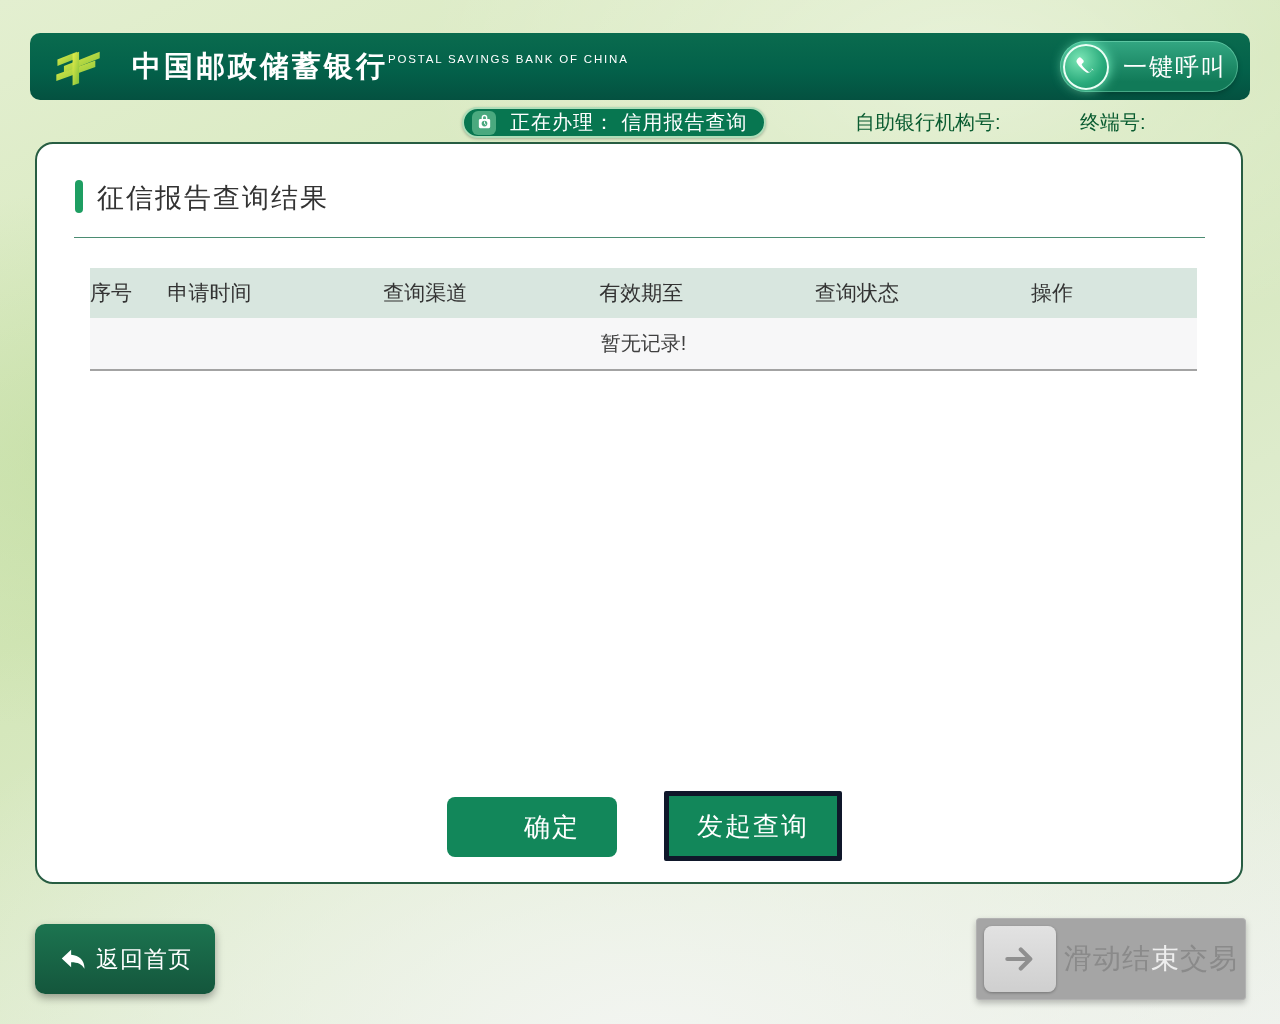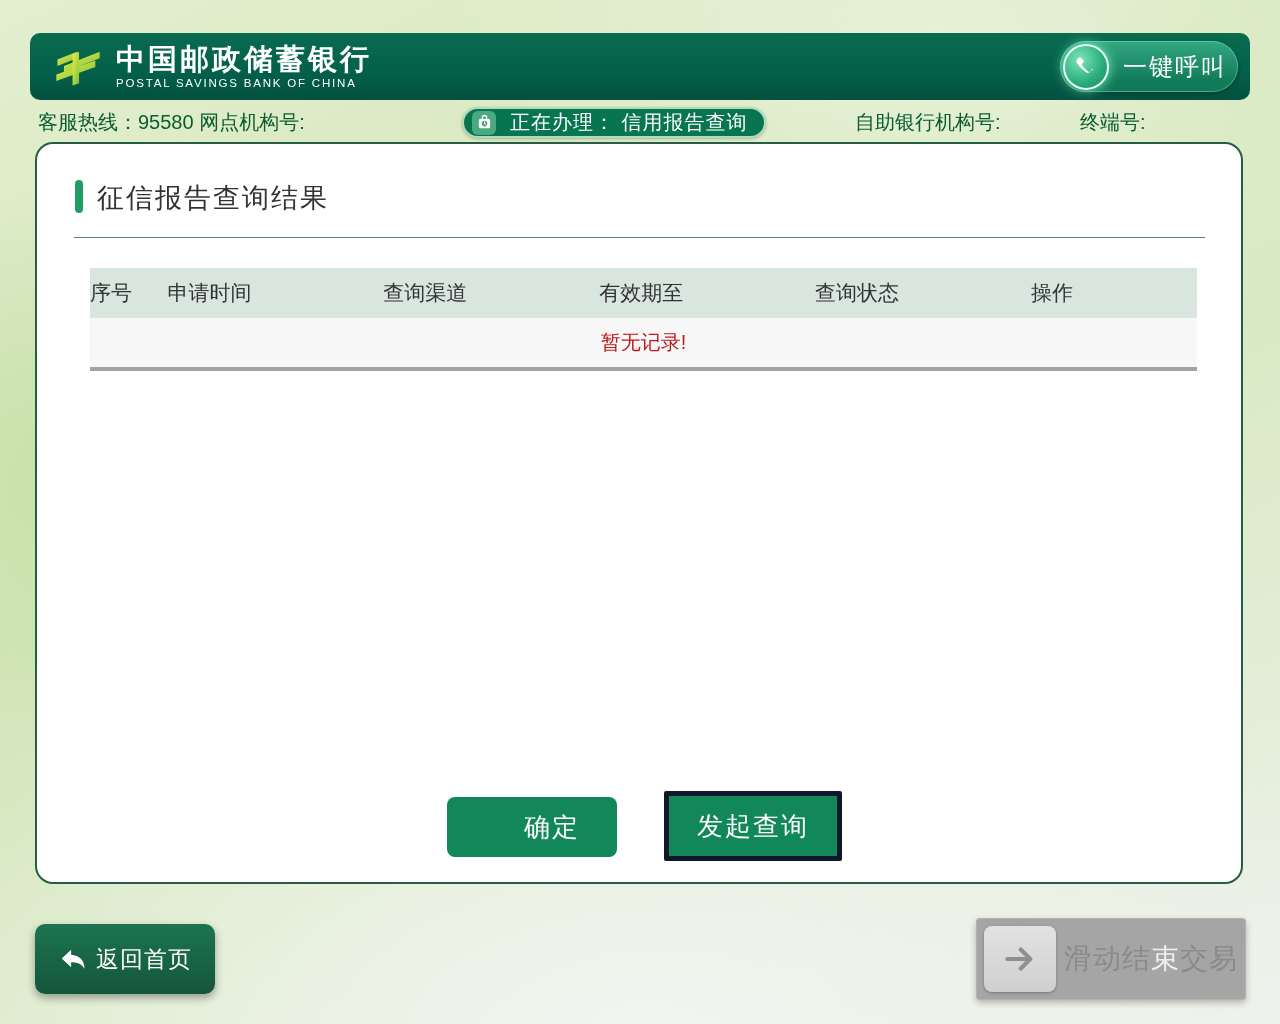--- a/index.html
+++ b/index.html
@@ -16,21 +16,21 @@
 
   
   .header-bar {
     position:absolute; left:30px; top:33px; width:1220px; height:67px;
     background:linear-gradient(180deg,#0a6b4e 0%, #03614a 55%, #045140 100%);
     border-radius:10px;
     display:flex; align-items:center;
   }
   .logo-group { display:flex; align-items:center; margin-left:22px; }
   .emblem { width:52px; height:52px; }
-  .bank-names { margin-left:12px; display:flex; flex-direction:column; }
+  .bank-names { margin-left:28px; display:flex; flex-direction:row; }
   .bank-zh { color:#fff; font-size:29px; font-weight:bold; letter-spacing:3px; line-height:1.1; }
   .bank-en { color:#fff; font-size:11.5px; letter-spacing:1.8px; margin-top:2px; }
 
   .call-btn {
     position:absolute; right:12px; top:8px; width:178px; height:51px;
     border:none; cursor:pointer;
     border-radius:26px;
     background:linear-gradient(180deg,#33a782 0%, #117a58 80%);
     box-shadow: inset 0 0 0 1px rgba(170,255,220,.35), 0 2px 5px rgba(0,0,0,.25);
     display:flex; align-items:center;
@@ -71,23 +71,23 @@
   }
   .accent-bar { position:absolute; left:38px; top:36px; width:8px; height:33px; background:#1e9e62; border-radius:4px; }
   .page-title { position:absolute; left:60px; top:36px; font-size:27px; color:#333; font-weight:500; letter-spacing:2px; }
   .title-divider { position:absolute; left:37px; right:36px; top:93px; height:1px; background:#4b8c72; }
 
   .results-table { position:absolute; left:53px; top:124px; width:1107px; }
   .t-header { display:flex; height:50px; background:#d8e6df; align-items:center; }
   .t-header .cell { font-size:21px; color:#333; text-align:left; }
   .c0{width:7%;} .c1{width:19.5%;} .c2{width:19.5%;} .c3{width:19.5%;} .c4{width:19.5%;} .c5{width:15%;}
   .t-empty {
-    height:53px; background:#f7f7f8; border-bottom:4px solid #a3a3a3;
+    height:53px; background:#f7f7f8; border-bottom:2px solid #a3a3a3;
     display:flex; align-items:center; justify-content:center;
-    font-size:20px; color:#b91c1c;
+    font-size:20px; color:#404040;
   }
 
   .confirm-btn {
     position:absolute; left:410px; top:653px; width:170px; height:60px;
     background:#12875a; color:#fff; font-size:26px; letter-spacing:2px;
     border:none; border-radius:8px; cursor:pointer;
     font-family:"Liberation Sans", sans-serif;
     padding-left:40px;
   }
   .query-btn {
@@ -151,21 +151,20 @@
     <span class="call-circle">
       <svg width="26" height="26" viewBox="0 0 24 24">
         <path d="M19.2 15.3c-.7-.7-1.8-.7-2.5 0l-1.1 1.1c-.3.3-.7.3-1 .1-1.2-.8-2.4-1.8-3.5-2.9s-2.1-2.3-2.9-3.5c-.2-.3-.2-.7.1-1l1.1-1.1c.7-.7.7-1.8 0-2.5L7.5 3.6c-.7-.7-1.8-.7-2.5 0l-.9.9c-1 1-1.2 2.6-.4 3.9 2.1 3.4 5 6.3 8.4 8.4 1.3.8 2.9.6 3.9-.4l.9-.9c.7-.7.7-1.8 0-2.5l-1.7-1.7z" fill="#ffffff"></path>
       </svg>
     </span>
     <span class="call-label">一键呼叫</span>
   </button>
 </div>
 
 <div class="info-bar">
-  <span class="info-text hotline">客服热线：95580  网点机构号:</span>
 
   <div class="processing-badge">
     <span class="proc-icon">
       <svg width="17" height="17" viewBox="0 0 24 24">
         <path d="M9 7V5a3 3 0 0 1 6 0v2" stroke="#ffffff" fill="none" stroke-width="2"></path>
         <rect x="4" y="7" width="16" height="13" rx="2" fill="#ffffff"></rect>
         <circle cx="12" cy="13.5" r="4" fill="#4aa97f"></circle>
         <path d="M12 11.2v2.4l1.7 1" stroke="#ffffff" stroke-width="1.4" fill="none" stroke-linecap="round"></path>
       </svg>
     </span>

